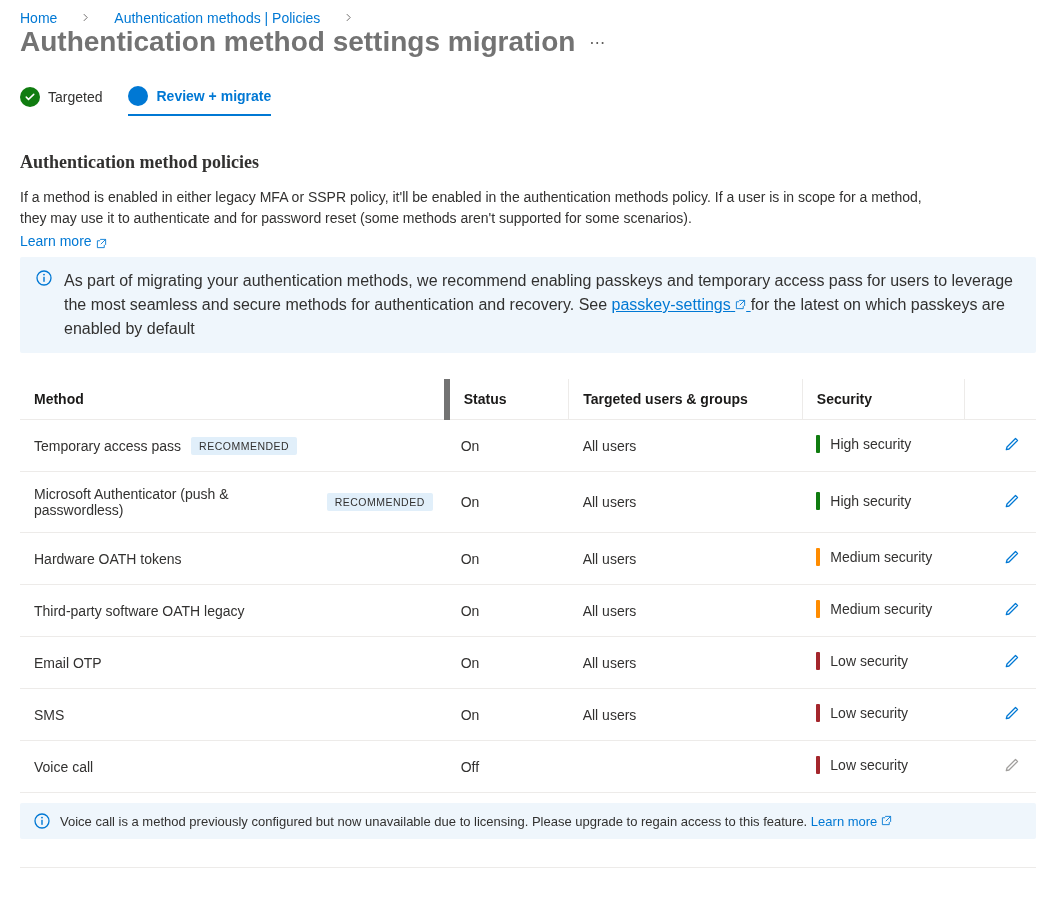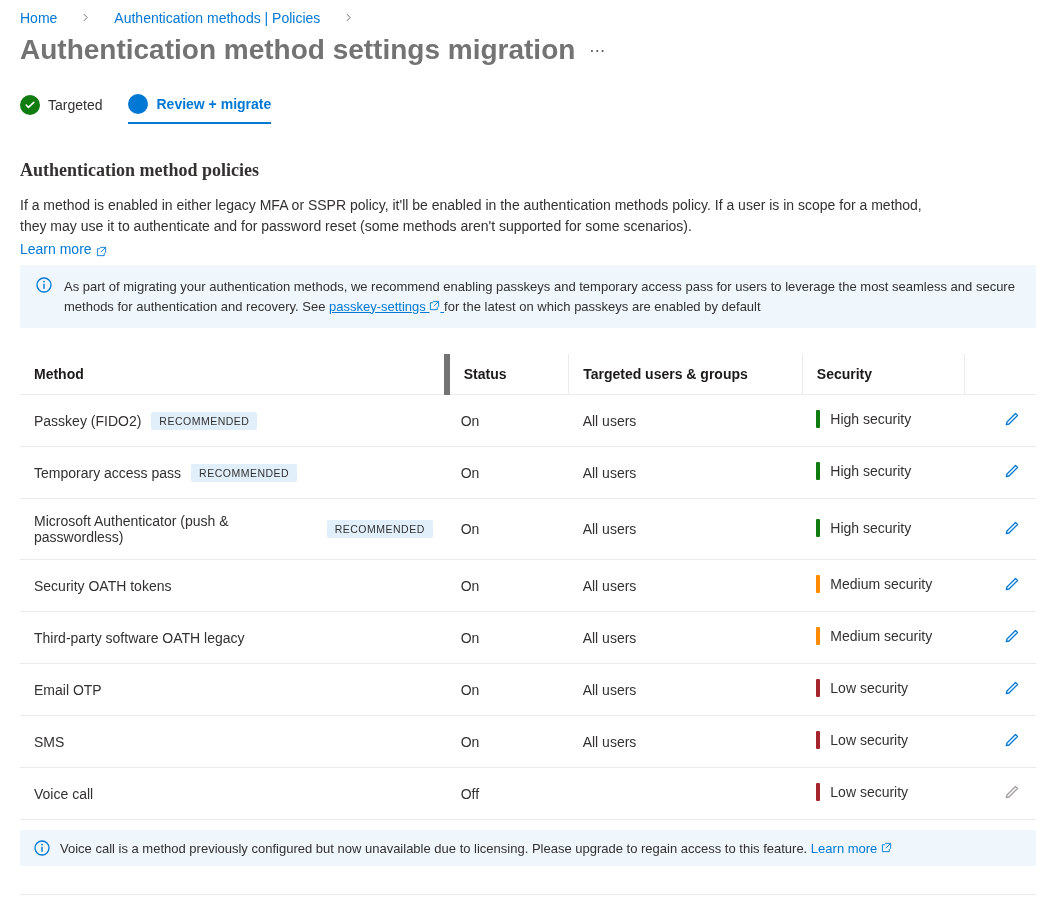--- a/index.html
+++ b/index.html
@@ -12,21 +12,21 @@
     background: #fff;
     width: 1056px;
   }
 
   
   .breadcrumb {
     display: flex;
     align-items: center;
     gap: 24px;
     font-size: 14px;
-    margin-bottom: 8px;
+    margin-bottom: 0;
     text-align: right;
   }
   .breadcrumb a { color: #0078d4; text-decoration: none; }
   .breadcrumb .sep { color: #605e5c; font-size: 11px; }
 
   
   .title-row {
     display: flex;
     align-items: center;
     gap: 14px;
@@ -106,21 +106,21 @@
 
   
   .info-banner {
     margin-top: 8px;
     margin-bottom: 26px;
     background: #eff6fc;
     border-radius: 2px;
     padding: 12px 16px;
     display: flex;
     gap: 12px;
-    font-size: 13px;
+    font-size: 16px;
     line-height: 1.5;
   }
   .info-icon {
     flex-shrink: 0;
     width: 16px; height: 16px;
     color: #0078d4;
   }
   .info-banner a { color: #0078d4; }
 
   
@@ -286,66 +286,51 @@
       <th class="col-method">Method</th>
       <th class="col-status">Status</th>
       <th class="col-target">Targeted users &amp; groups</th>
       <th class="col-sec">Security</th>
       <th class="col-edit"></th>
     </tr>
   </thead>
   <tbody id="method-rows">
       <tr>
         <td><span class="method-name">
-            <span>Passkey (FIDO2)</span>
+            <span>Temporary access pass</span>
             <span class="badge">RECOMMENDED</span>
           </span></td>
         <td>On</td>
         <td>All users</td>
         <td><span class="sec-cell">
             <span class="sec-bar sec-high"></span>
             <span>High security</span>
           </span></td>
         <td class="edit-cell"><button class="edit-btn"><span><svg viewBox="0 0 16 16" fill="none">
                 <path d="M11.5 2.5l2 2L5 13l-2.7.7L3 11l8.5-8.5z" stroke="currentColor" stroke-width="1.3" stroke-linejoin="round"></path>
               </svg></span></button></td>
       </tr>
       <tr>
         <td><span class="method-name">
-            <span>Temporary access pass</span>
+            <span>Microsoft Authenticator (push &amp; passwordless)</span>
             <span class="badge">RECOMMENDED</span>
           </span></td>
         <td>On</td>
         <td>All users</td>
         <td><span class="sec-cell">
             <span class="sec-bar sec-high"></span>
             <span>High security</span>
           </span></td>
         <td class="edit-cell"><button class="edit-btn"><span><svg viewBox="0 0 16 16" fill="none">
                 <path d="M11.5 2.5l2 2L5 13l-2.7.7L3 11l8.5-8.5z" stroke="currentColor" stroke-width="1.3" stroke-linejoin="round"></path>
               </svg></span></button></td>
       </tr>
       <tr>
         <td><span class="method-name">
-            <span>Microsoft Authenticator (push &amp; passwordless)</span>
-            <span class="badge">RECOMMENDED</span>
-          </span></td>
-        <td>On</td>
-        <td>All users</td>
-        <td><span class="sec-cell">
-            <span class="sec-bar sec-high"></span>
-            <span>High security</span>
-          </span></td>
-        <td class="edit-cell"><button class="edit-btn"><span><svg viewBox="0 0 16 16" fill="none">
-                <path d="M11.5 2.5l2 2L5 13l-2.7.7L3 11l8.5-8.5z" stroke="currentColor" stroke-width="1.3" stroke-linejoin="round"></path>
-              </svg></span></button></td>
-      </tr>
-      <tr>
-        <td><span class="method-name">
-            <span>Security OATH tokens</span>
+            <span>Hardware OATH tokens</span>
           </span></td>
         <td>On</td>
         <td>All users</td>
         <td><span class="sec-cell">
             <span class="sec-bar sec-medium"></span>
             <span>Medium security</span>
           </span></td>
         <td class="edit-cell"><button class="edit-btn"><span><svg viewBox="0 0 16 16" fill="none">
                 <path d="M11.5 2.5l2 2L5 13l-2.7.7L3 11l8.5-8.5z" stroke="currentColor" stroke-width="1.3" stroke-linejoin="round"></path>
               </svg></span></button></td>

